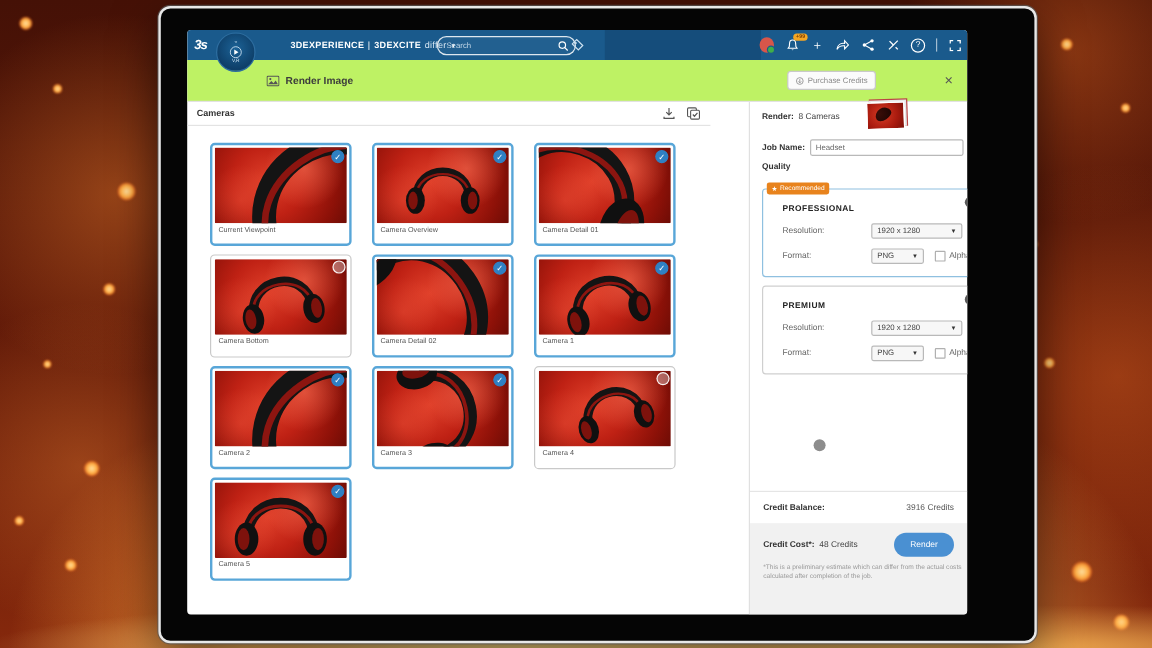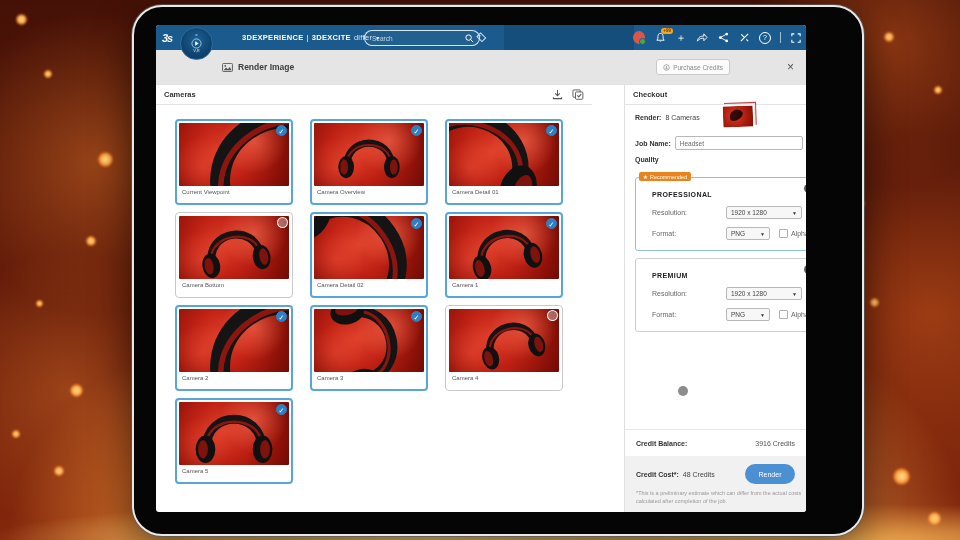--- a/index.html
+++ b/index.html
@@ -18,21 +18,21 @@
       radial-gradient(circle at 93% 8%, rgba(255,120,40,.35), transparent 14%),
       linear-gradient(180deg,#451106 0%,#581708 35%,#6b1d09 65%,#85280c 100%);}
   .ember{position:absolute;border-radius:50%;filter:blur(1px);
     background:radial-gradient(circle,#ffe0a0 0%,#ffae45 45%,rgba(255,110,30,.55) 70%,transparent 75%);}
   .bottom-glow{position:absolute;left:0;right:0;bottom:0;height:46px;
     background:radial-gradient(ellipse at 45% 100%, rgba(255,220,130,.9), transparent 60%),
                radial-gradient(ellipse at 85% 100%, rgba(255,190,90,.8), transparent 55%);}
 
   
   .tablet{position:absolute;left:132px;top:5px;width:728px;height:527px;background:#050505;
-    border:2px solid #e8e8e8;border-radius:30px;
+    border:2px solid #e8e8e8;border-radius:10px;
     box-shadow:0 0 0 1px rgba(90,90,90,.7), 0 16px 38px rgba(0,0,0,.55);}
   .screen{position:absolute;left:22px;top:18px;width:650px;height:487px;background:#fff;border-radius:3px;overflow:hidden;}
 
   
   .topbar{position:absolute;left:0;top:0;right:0;height:25px;background:#1a5a8c;display:flex;align-items:center;color:#fff;}
   .darkstrip{position:absolute;left:348px;top:0;width:130px;height:25px;background:#154d7b;}
   .logo3ds{width:22px;text-align:center;font-size:11px;font-weight:bold;font-style:italic;letter-spacing:-1px;color:#fff;flex:0 0 auto;}
   .compass{position:absolute;left:24px;top:2px;width:31px;height:31px;border-radius:50%;
     background:radial-gradient(circle at 50% 40%, #1c6296 0%, #0e3f69 70%);border:1.5px solid #2d6d9f;z-index:5;
     display:flex;align-items:center;justify-content:center;flex-direction:column;}
@@ -49,21 +49,21 @@
   .right-icons{position:absolute;right:4px;top:0;height:25px;display:flex;align-items:center;gap:9px;z-index:6;}
   .ticon{display:flex;align-items:center;justify-content:center;width:12px;height:12px;color:#fff;font-size:10px;position:relative;}
   .avatar{width:13px;height:13px;border-radius:50%;background:#d8564a;position:relative;}
   .avatar::after{content:"";position:absolute;right:-1px;bottom:-1px;width:5px;height:5px;border-radius:50%;background:#3fae49;border:1px solid #1a5a8c;}
   .badge{position:absolute;top:-4px;right:-7px;background:#f5a623;color:#7a3c00;font-size:4.5px;font-weight:bold;
     border-radius:4px;padding:0 2px;line-height:6px;}
   .sep{width:1px;height:11px;background:rgba(255,255,255,.6);}
   .helpcircle{width:10px;height:10px;border:1px solid #fff;border-radius:50%;font-size:7px;display:flex;align-items:center;justify-content:center;}
 
   
-  .dialog-header{position:absolute;left:0;top:25px;right:0;height:35px;background:#e5e5e5;display:flex;align-items:center;padding:16px 8px;box-sizing:border-box;border-bottom:1px solid #e2e2e2;gap:47px;}
+  .dialog-header{position:absolute;left:0;top:25px;right:0;height:35px;background:#bef264;display:flex;align-items:center;padding:16px 8px;box-sizing:border-box;border-bottom:1px solid #e2e2e2;gap:47px;}
   .dlg-title{display:flex;align-items:center;gap:5px;margin-left:58px;font-size:8.5px;font-weight:bold;color:#3c3c3c;}
   .purchase-btn{margin-left:auto;display:flex;align-items:center;gap:3px;border:1px solid #c9c9c9;border-radius:3px;
     background:#fbfbfb;color:#8a8a8a;font-size:6.5px;height:14px;padding:0 6px;}
   .close-x{margin-left:10px;margin-right:4px;font-size:12px;color:#555;line-height:12px;}
 
   
   .content{position:absolute;left:0;top:60px;right:0;bottom:0;display:flex;gap:32px;}
   .cameras-panel{width:436px;box-sizing:border-box;display:flex;flex-direction:column;}
   .checkout-panel{flex:1;border-left:1px solid #e0e0e0;box-sizing:border-box;display:flex;flex-direction:column;}
   .panel-head{height:19px;border-bottom:1px solid #e3e3e3;display:flex;align-items:center;padding:0 8px;flex:0 0 auto;}
@@ -419,23 +419,20 @@
         <ellipse cx="91.5" cy="56" rx="5" ry="9.5" fill="#7e120c"></ellipse>
       </svg>
     </div>
     <span class="check"></span>
     <div class="cam-label">Camera 5</div>
   </div>
             </div>
         </div>
 
         <div class="checkout-panel">
-          <div class="panel-head">
-            <span class="ph-label">Checkout</span>
-          </div>
           <div class="checkout-body">
 
             <div class="co-row render-row">
               <span class="co-label">Render:</span>
               <span>8 Cameras</span>
             </div>
             <div class="thumb-stack"></div>
 
             <div class="co-row job-row">
               <span class="co-label">Job Name:</span>

